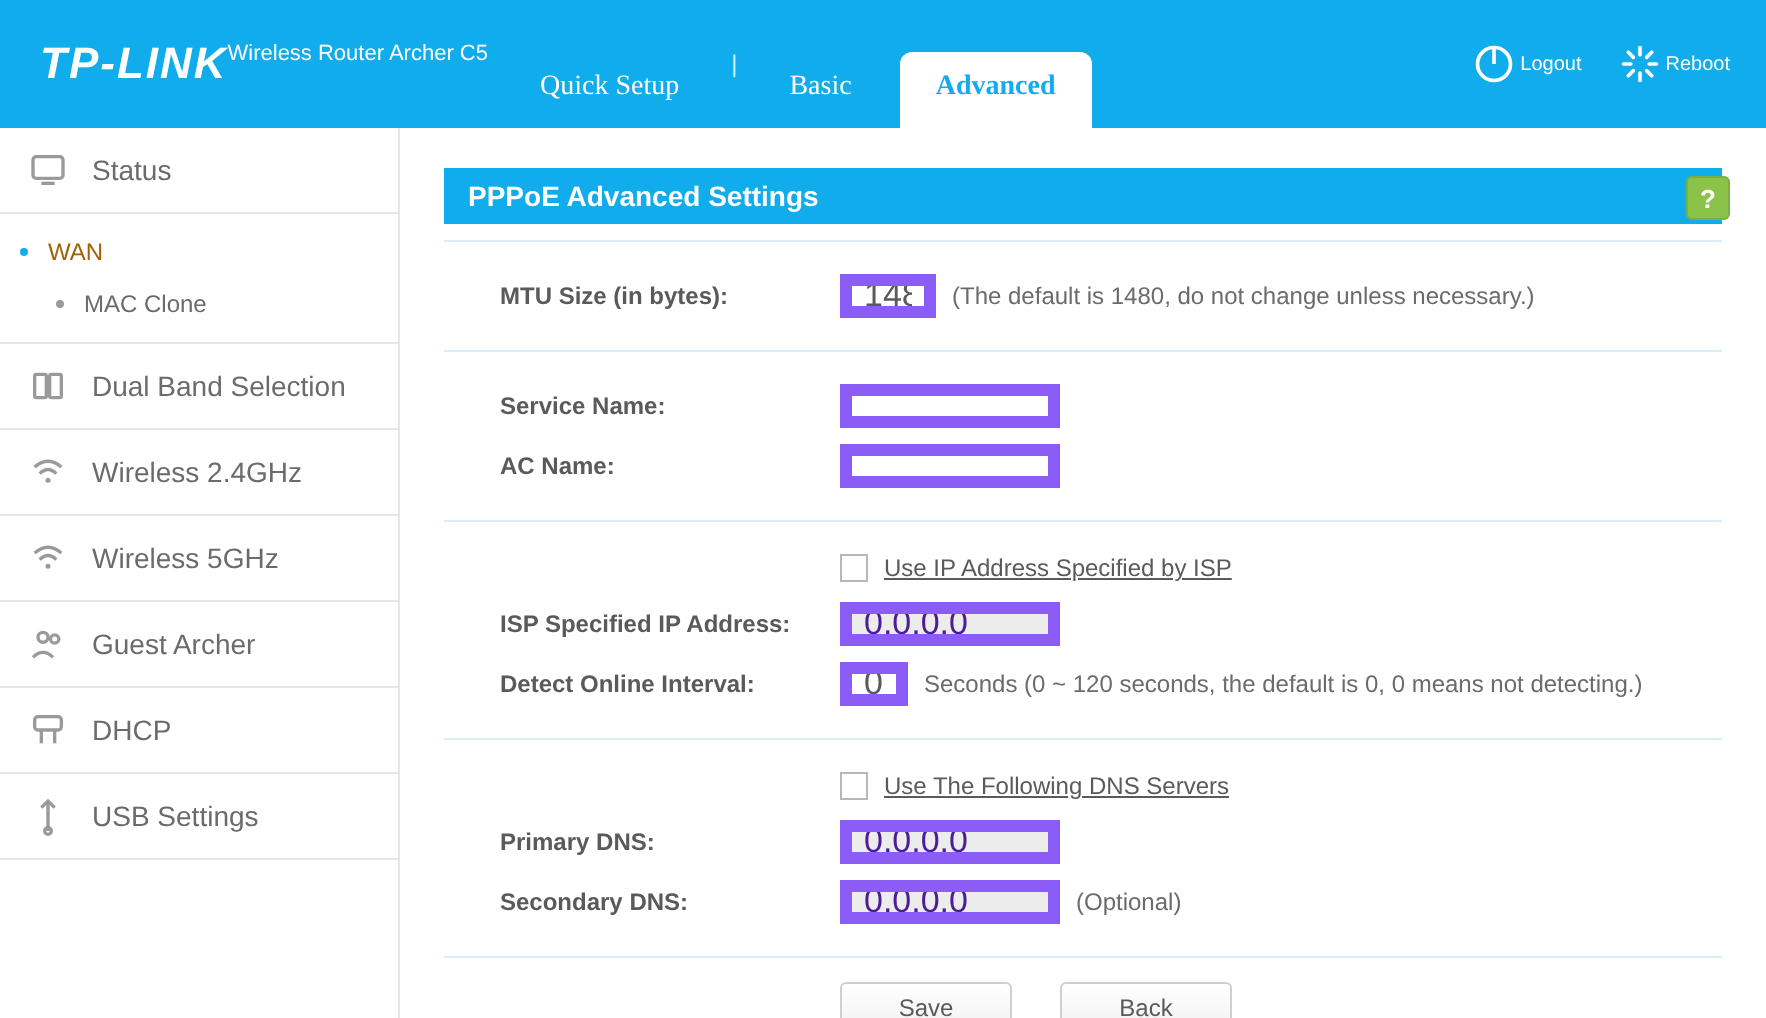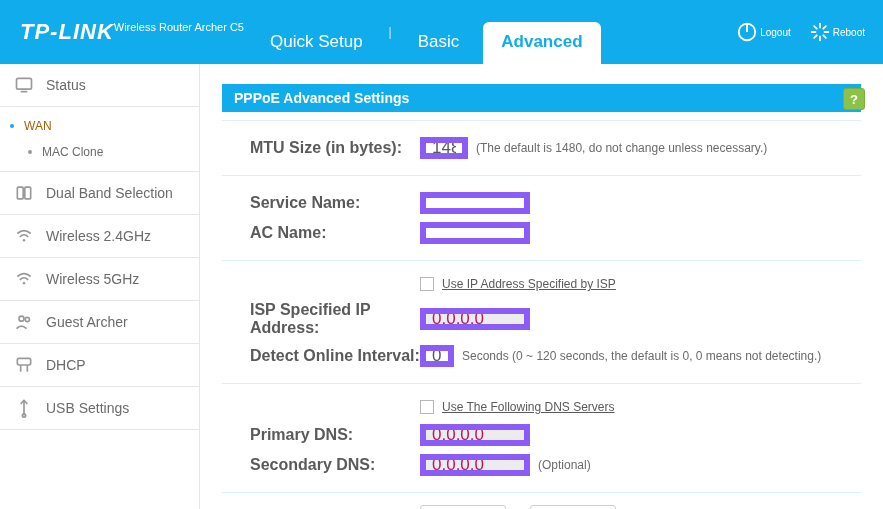--- a/index.html
+++ b/index.html
@@ -2,21 +2,21 @@
 <html><head>
 <meta charset="utf-8">
 <style>
   * { box-sizing: border-box; margin: 0; padding: 0; }
   body { font-family: Arial, Helvetica, sans-serif; font-size: 12px; color: #5b5b5b; background: #fff; width: 883px; }
   .header { background: #11acec; height: 64px; display: flex; align-items: center; padding: 0 18px 0 20px; }
   .brand-area { display: flex; flex-direction: row; color: #fff; min-width: 200px; }
   .brand { font-family: "Arial Black", Arial, sans-serif; font-style: italic; font-weight: 900; font-size: 22px; letter-spacing: 1px; }
   .model { font-size: 11px; margin-top: 2px; }
   .tabs { display: flex; align-items: flex-end; height: 100%; gap: 6px; margin-left: 8px; }
-  .tab { color: #fff; font-size: 17px; padding: 10px 18px 12px; border-radius: 6px 6px 0 0; cursor: pointer; }
+  .tab { color: #fff; font-size: 14px; padding: 10px 18px 12px; border-radius: 6px 6px 0 0; cursor: pointer; font-family: Liberation Serif, serif; }
   .tab-sep { color: #cdefff; align-self: center; padding: 0 2px; }
   .tab.active { background: #fff; color: #11acec; font-weight: bold; }
   .hdr-right { margin-left: auto; display: flex; gap: 18px; }
   .hdr-btn { display: flex; flex-direction: row; align-items: center; color: #fff; font-size: 10px; gap: 2px; cursor: pointer; }
   .hdr-btn svg { width: 22px; height: 22px; }
   .main { display: flex; }
   .sidebar { width: 200px; border-right: 1px solid #e6e6e6; }
   .side-item { display: flex; align-items: center; gap: 12px; padding: 11px 14px; border-bottom: 1px solid #e6e6e6; color: #6b6b6b; font-size: 14px; cursor: pointer; }
   .side-item.active { background: #11acec; color: #fff; }
   .side-item .chev { margin-left: auto; }
@@ -24,27 +24,27 @@
   .side-sub { padding: 6px 0; border-bottom: 1px solid #e6e6e6; }
   .sub-item { display: flex; align-items: center; gap: 10px; padding: 6px 14px 6px 28px; color: #6b6b6b; font-size: 12px; cursor: pointer; }
   .sub-item.active { color: #a16207; padding-left: 10px; }
   .dot { width: 4px; height: 4px; border-radius: 50%; background: #9a9a9a; display: inline-block; }
   .sub-item.active .dot { background: #11acec; }
   .content { flex: 1; padding: 20px 22px; position: relative; }
   .panel-title { background: #11acec; color: #fff; font-size: 14px; padding: 6px 12px; position: relative; font-weight: bold; }
   .help-badge { position: absolute; right: -4px; top: 4px; width: 22px; height: 22px; background: #8bc34a; color: #fff; border-radius: 3px; display: flex; align-items: center; justify-content: center; font-weight: bold; font-size: 13px; border: 1px solid #7ab03f; }
   .section { border-bottom: 1px solid #dbeefc; padding: 12px 0; }
   .row { display: flex; align-items: center; padding: 4px 0; }
-  .lbl { width: 198px; font-weight: bold; font-size: 16px; color: #5a5a5a; padding-left: 28px; }
+  .lbl { width: 198px; font-weight: bold; font-size: 12px; color: #5a5a5a; padding-left: 28px; }
   .hint { color: #6b6b6b; font-size: 12px; margin-left: 8px; }
   input[type="text"] { border: 6px solid #8b5cf6; height: 22px; padding: 2px 6px; font-size: 17px; color: #5a5a5a; }
   input.mtu { width: 48px; }
   input.std { width: 110px; }
   input.small { width: 34px; }
-  input.disabled { background: #ececec; color: #be185d; }
+  input.disabled { background: #ececec; color: #4c1d95; }
   .cb-row { display: flex; align-items: center; gap: 8px; padding: 4px 0 6px 198px; color: #5a5a5a; text-decoration: underline; }
   .cb { width: 14px; height: 14px; border: 1px solid #b8b8b8; background: #fff; display: inline-block; }
   .btn-row { display: flex; gap: 24px; padding: 12px 0 0 198px; }
   .btn { width: 86px; height: 26px; border: 1px solid #cfcfcf; background: linear-gradient(#ffffff,#f1f1f1); border-radius: 3px; color: #5a5a5a; font-size: 12px; cursor: pointer; display: flex; align-items: center; justify-content: center; }
   hr.panel-sep { border: none; border-top: 1px solid #dbeefc; margin: 8px 0 0; }
 </style>
 </head>
 <body>
 
 <div class="header">

